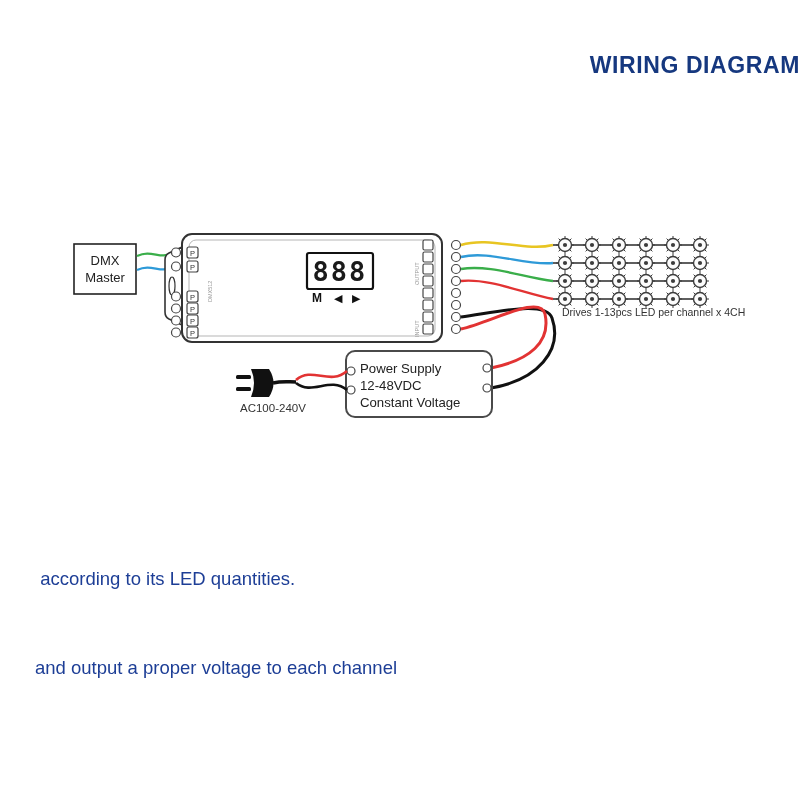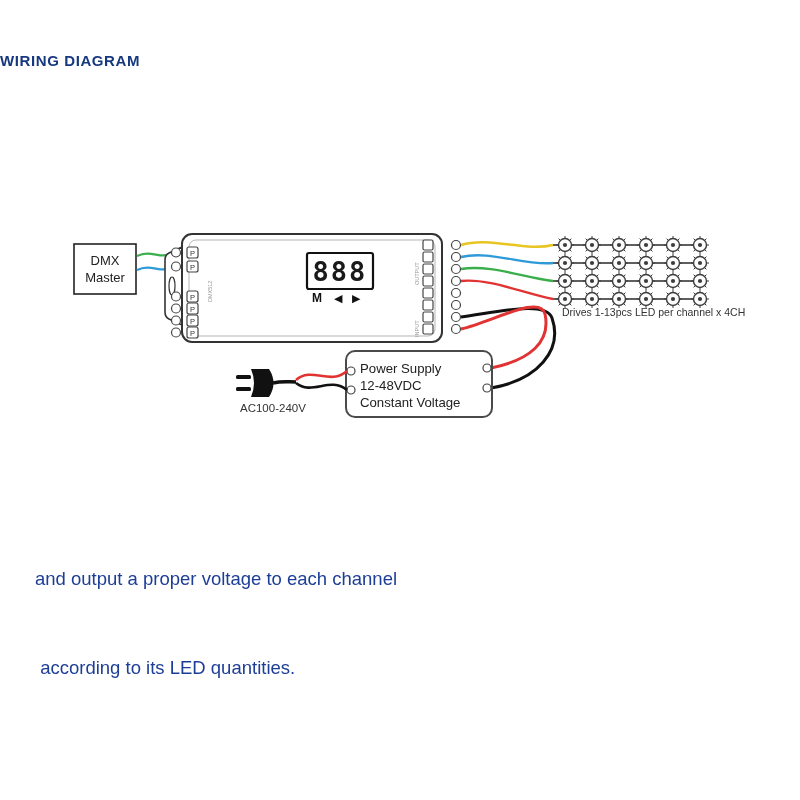--- a/index.html
+++ b/index.html
@@ -6,22 +6,22 @@
   html,body { width:800px; height:800px; }
   body {
     background:#ffffff;
     font-family:"Liberation Sans", sans-serif;
     position:relative;
     overflow:hidden;
   }
   .title {
     position:absolute;
     top:52px; left:0; width:100%;
-    text-align:left;
-    font-size:15px;
+    text-align:right;
+    font-size:23px;
     font-weight:bold;
     letter-spacing:0.6px;
     color:#16387f;
   }
   .diagram-svg { position:absolute; top:190px; left:0; }
   svg text { font-family:"Liberation Sans", sans-serif; }
   .seg {
     font-family:"DejaVu Sans Mono", monospace;
     font-weight:bold;
   }
@@ -190,17 +190,17 @@
     <rect x="236" y="197" width="15" height="4" rx="1.5" fill="#111111"></rect>
     <path d="M251,179 L269,179 Q278,193 269,207 L251,207 Q257,193 251,179 Z" fill="#111111"></path>
     <path d="M273,193 C282,191 288,192 296,192" stroke="#111111" stroke-width="3.5" fill="none"></path>
   </g>
   <path d="M296,190 C312,176 330,196 347,181" stroke="#e23333" stroke-width="2.6" fill="none"></path>
   <path d="M296,193 C312,206 330,186 347,200" stroke="#111111" stroke-width="2.6" fill="none"></path>
   <text x="240" y="222" font-size="11.5" fill="#333333">AC100-240V</text>
 </svg>
 
 <div class="notes">
+  <div> according to its LED quantities.</div>
   <div>and output a proper voltage to each channel</div>
-  <div> according to its LED quantities.</div>
   
   
 </div>
 
 </body></html>

